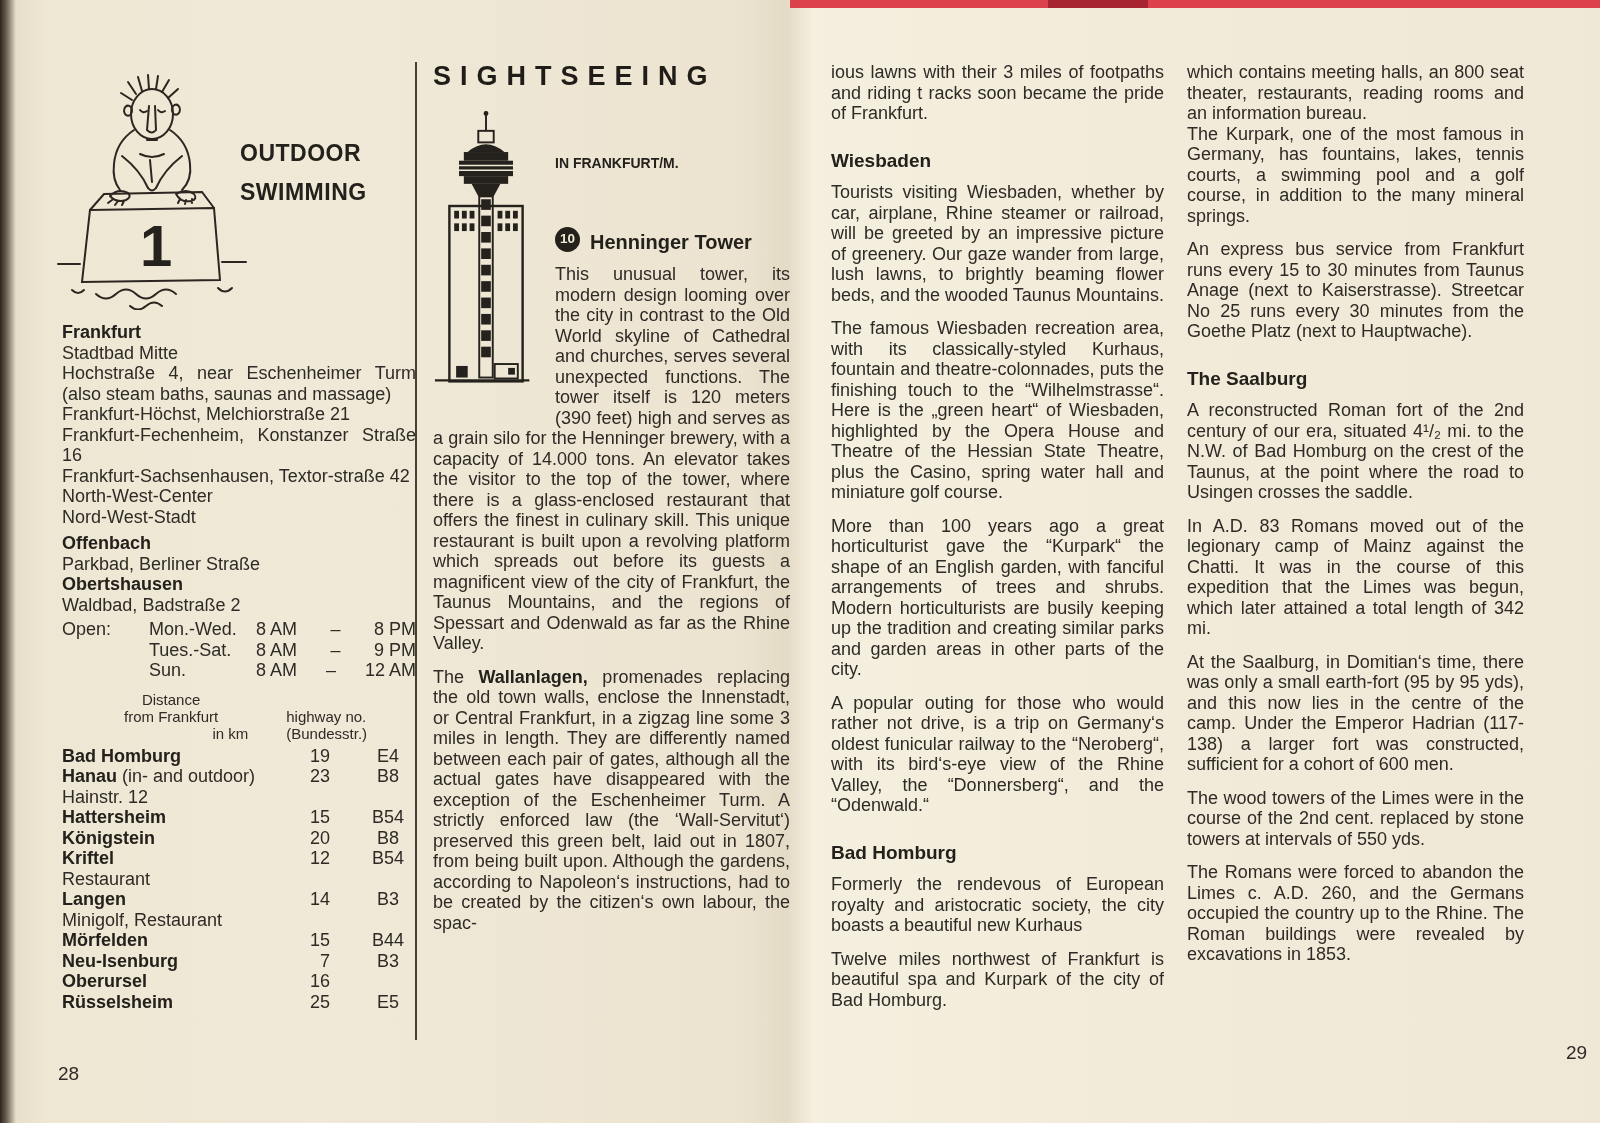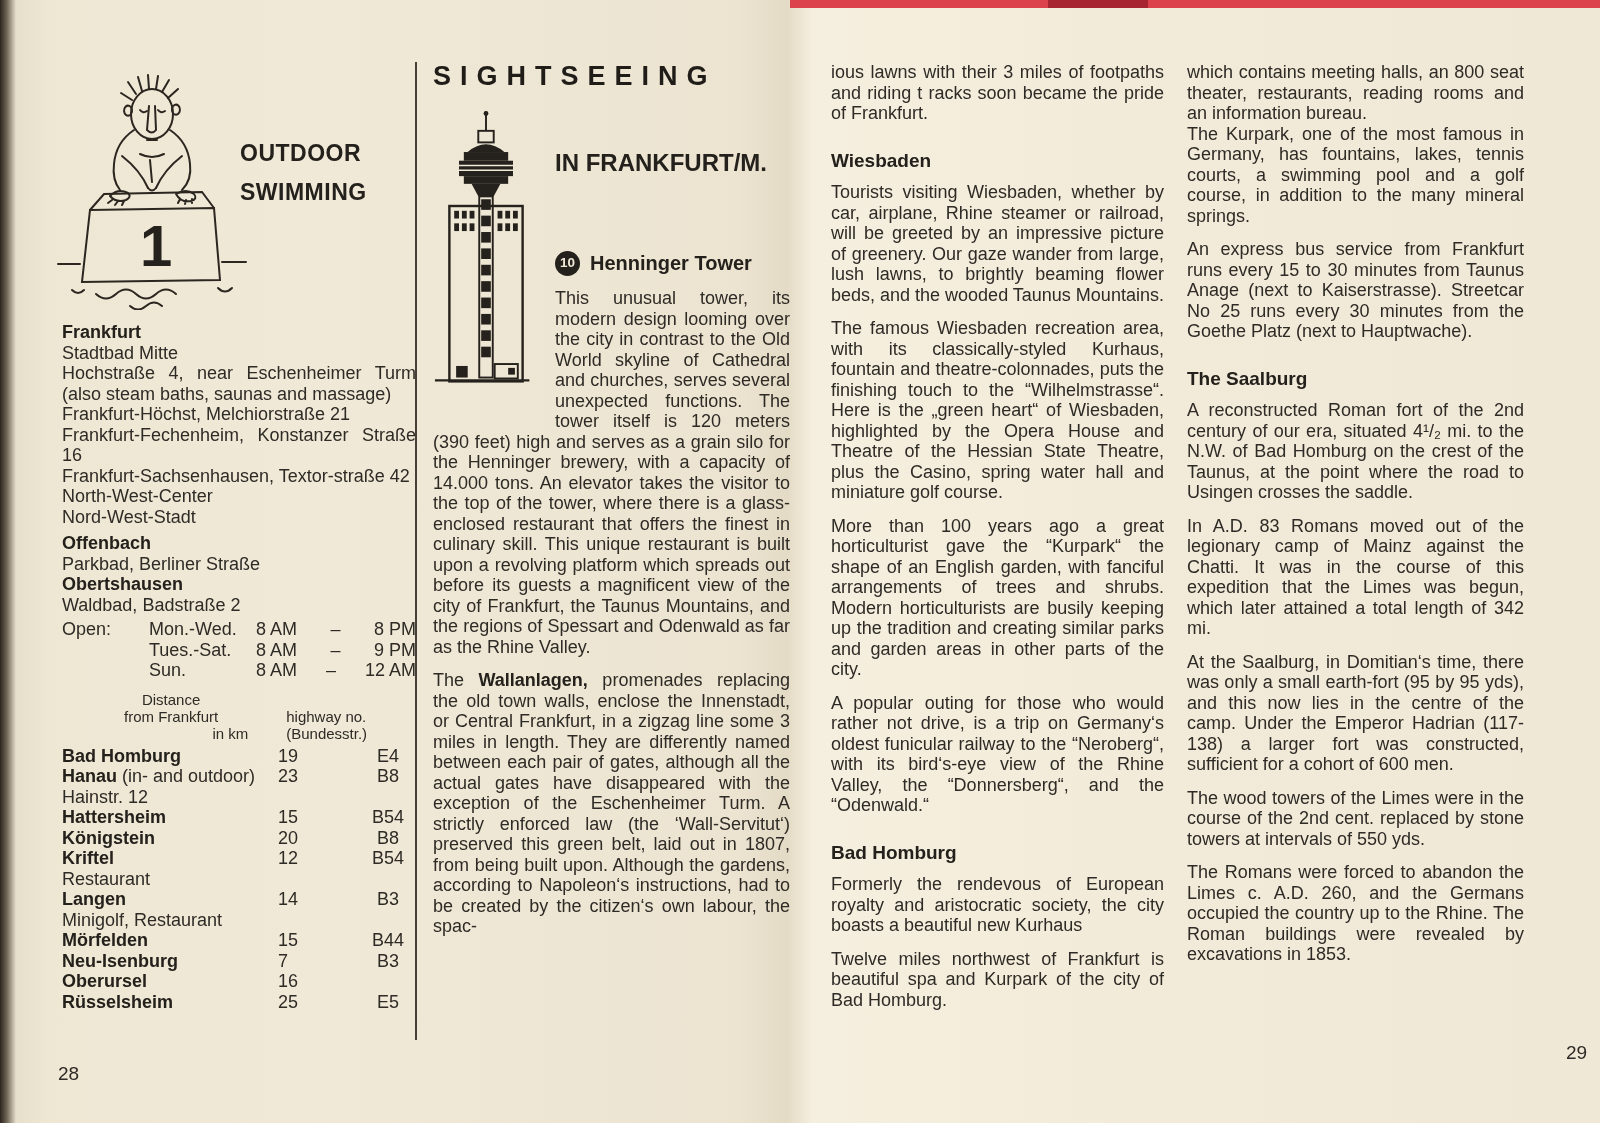--- a/index.html
+++ b/index.html
@@ -29,35 +29,35 @@
   .hrow{display:flex;gap:11px;}
   .hopen{width:76px;}
   .hdays{flex:1;}
   .htime{width:160px; display:flex; justify-content:space-between;}
   .dthead{display:flex; align-items:flex-end; font-size:15px; line-height:17px; margin:10px 0 4px 0;}
   .dth-left{width:222px; text-align:center;}
   .dth-left .in-km{text-align:right; padding-right:32px;}
   .dth-right{width:132px; text-align:left; padding-left:6px;}
   .trow{display:flex;}
   .tname{flex:1; white-space:nowrap;}
-  .tkm{width:52px; }
+  .tkm{width:52px; text-align:right;}
   .thwy{width:86px; padding-left:30px; text-align:center; box-sizing:border-box;}
   .tsub:empty{display:none;}
   .pageno{position:absolute; font-size:19px; color:#2e2b26;}
   #pageno-left{left:58px; top:1063px;}
   #pageno-right{left:1566px; top:1042px;}
 
   .vdivider{position:absolute; left:415px; top:62px; width:2px; height:978px; background:#453f36;}
 
   
   #col2{left:433px; top:66px; width:357px;}
   .sight-title{font-weight:bold; font-size:27px; letter-spacing:9px; color:#201d19; margin-bottom:14px;}
   #tower-float{float:left; width:106px; height:304px; margin:6px 16px 4px 0;}
-  .in-frankfurt{font-weight:bold; font-size:24px; color:#24211c; padding-top:52px;}
-  .item-head{margin-top:78px; margin-bottom:12px; font-weight:bold; font-size:20px; color:#24211c; display:flex; align-items:center;}
+  .in-frankfurt{font-weight:bold; font-size:14px; color:#24211c; padding-top:52px;}
+  .item-head{margin-top:54px; margin-bottom:12px; font-weight:bold; font-size:20px; color:#24211c; display:flex; align-items:flex-end;}
   .badge{display:inline-flex; align-items:center; justify-content:center; width:25px; height:25px; border-radius:50%;
          background:#24211c; color:#f0e9d7; font-size:13.5px; font-weight:bold; margin-right:10px; flex:0 0 auto;}
 
   
   #col3{left:831px; top:62px; width:333px;}
   #col4{left:1187px; top:62px; width:337px;}
   #col3 .heading, #col4 .heading{margin:27px 0 11px 0;}
   .cont{margin-bottom:0;}
 
   svg .ink{stroke:#2b2620; fill:none; stroke-width:2; stroke-linecap:round;}

